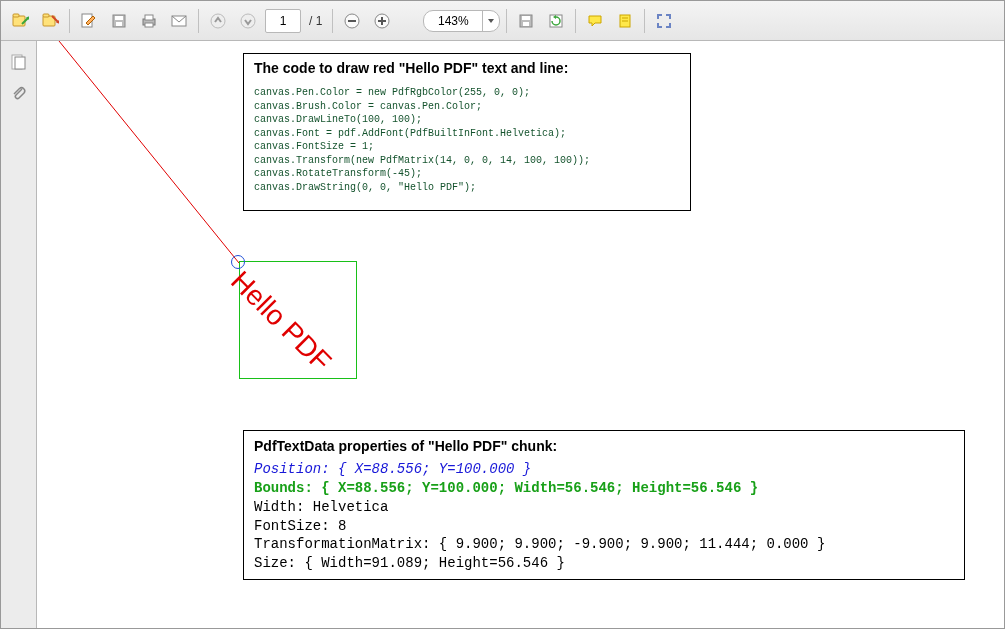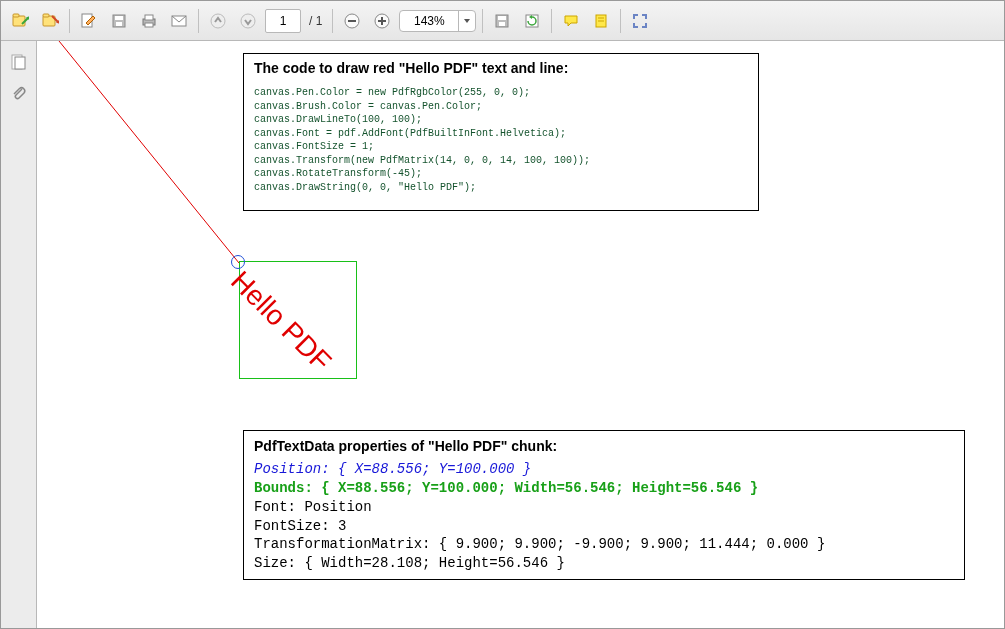--- a/index.html
+++ b/index.html
@@ -55,23 +55,24 @@
   }
   .toolbar .page-total {
     font-size: 12px;
     color: #333;
     padding: 0 4px;
   }
   .toolbar .zoom-select {
     display: flex;
     align-items: center;
     border: 1px solid #b8b8b8;
-    border-radius: 4px;
+    border-radius: 10px;
     height: 20px;
     background: #fff;
+    margin-left: 24px;
   }
   .toolbar .zoom-select span.zv {
     width: 50px;
     text-align: center;
     font-size: 12px;
     padding: 0 4px;
   }
   .toolbar .zoom-select .zd {
     width: 16px;
     height: 20px;
@@ -108,21 +109,21 @@
   .content {
     flex: 1;
     position: relative;
     overflow: hidden;
     background: #fff;
   }
   .box1 {
     position: absolute;
     left: 206px;
     top: 12px;
-    width: 516px;
+    width: 448px;
     border: 1px solid #000;
     padding: 6px 10px;
     box-sizing: border-box;
   }
   .box1 .title1 {
     font-size: 14px;
     font-weight: bold;
     font-family: Arial, sans-serif;
     margin-bottom: 4px;
   }
@@ -345,20 +346,20 @@
       </div>
 
       <div class="greenbox"></div>
       <div class="circle"></div>
       <div class="hello-pdf">Hello PDF</div>
 
       <div class="box2">
         <div class="title2">PdfTextData properties of "Hello PDF" chunk:</div>
         <div class="pos">Position: { X=88.556; Y=100.000 }</div>
         <div class="bnd">Bounds: { X=88.556; Y=100.000; Width=56.546; Height=56.546 }</div>
-        <div class="rest">Font: Position</div>
-        <div class="rest">FontSize: 3</div>
+        <div class="rest">Width: Helvetica</div>
+        <div class="rest">FontSize: 8</div>
         <div class="rest">TransformationMatrix: { 9.900; 9.900; -9.900; 9.900; 11.444; 0.000 }</div>
-        <div class="rest">Size: { Width=28.108; Height=56.546 }</div>
+        <div class="rest">Size: { Width=91.089; Height=56.546 }</div>
       </div>
     </div>
   </div>
 </div>
 
 </body></html>

